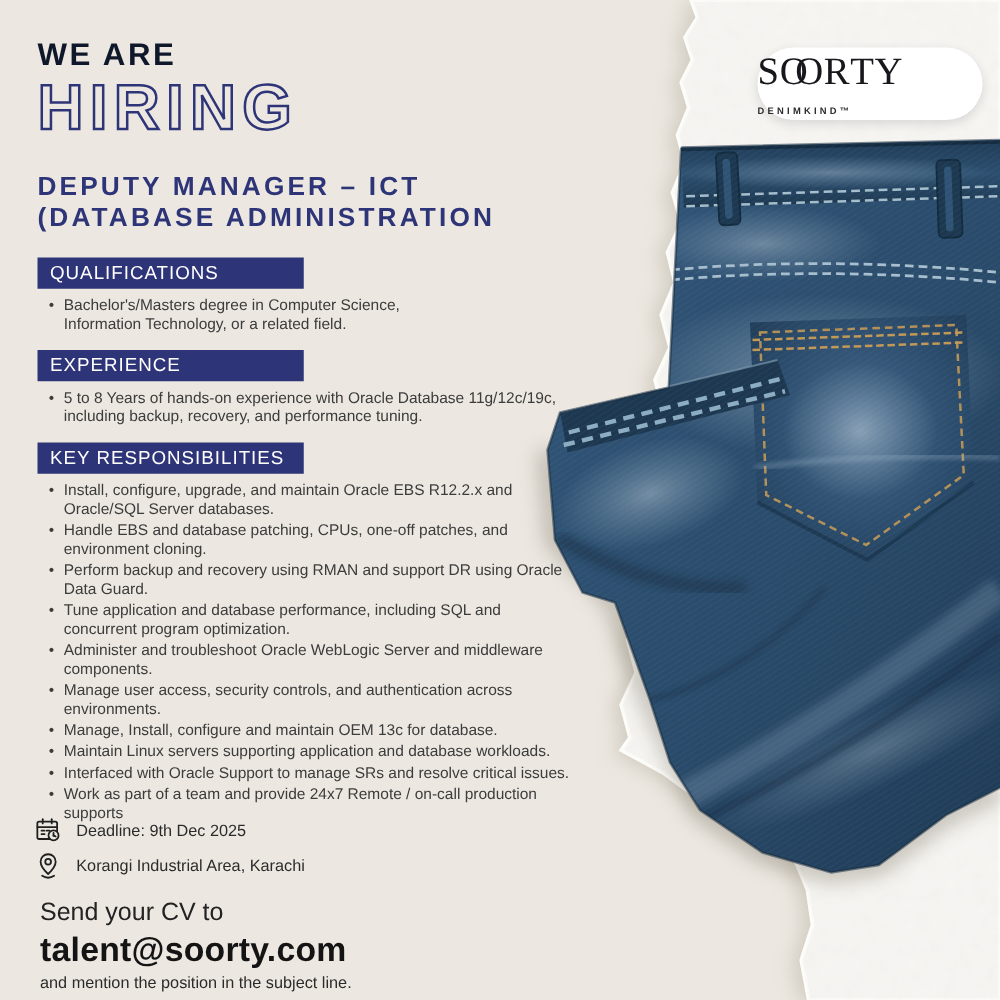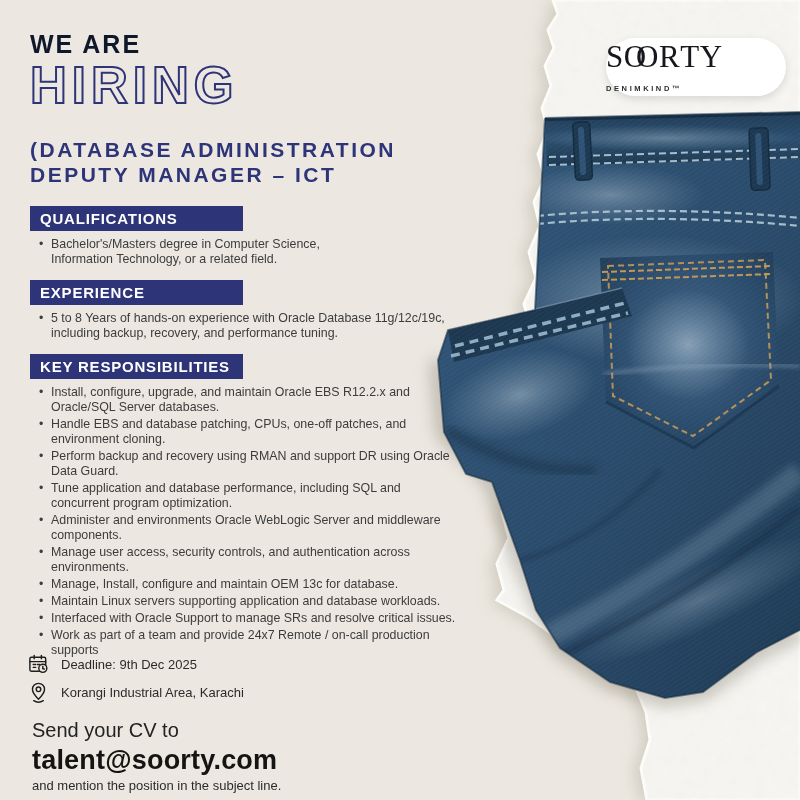--- a/index.html
+++ b/index.html
@@ -26,21 +26,21 @@
   .header{position:absolute;left:30px;top:30px;width:460px}
   .we-are{color:#0f172a;font-size:25px;font-weight:bold;letter-spacing:2px}
   .hiring{
     font-size:51px;font-weight:bold;letter-spacing:5px;line-height:1.0;margin-top:1px;
     color:transparent;-webkit-text-stroke:2px #2e3478;
   }
   .job-title{margin-top:26px;color:#2e3478;font-weight:bold;font-size:21px;letter-spacing:2.5px;line-height:1.2}
 
   .sections{position:absolute;left:30px;top:206px;width:446px}
   .bar{
-    background:#2e3478;color:#ffffff;font-weight:bold;font-size:15px;letter-spacing:.8px;
+    background:#2e3478;color:#ffffff;font-weight:normal;font-size:15px;letter-spacing:.8px;
     width:213px;box-sizing:border-box;padding:4px 0 4px 10px;margin:0 0 6px 0;
   }
   ul.bullets{list-style:none;margin:0 0 13px 0;padding:0 0 0 21px}
   ul.bullets li{
     position:relative;font-size:12.4px;line-height:15px;color:#3c3c3c;
     margin-bottom:2px;white-space:pre-line;
   }
   ul.bullets li::before{content:"\2022";position:absolute;left:-12px;top:0;color:#3c3c3c}
 
   .details{position:absolute;left:27px;top:653px}
@@ -169,22 +169,22 @@
 
 <div class="logo-pill">
   <div class="brand-name"><span>S</span><span>O</span><span class="o2">O</span><span>R</span><span>T</span><span>Y</span></div>
   <div class="brand-tag">DENIMKIND™</div>
 </div>
 
 <div class="header">
   <div class="we-are">WE ARE</div>
   <div class="hiring">HIRING</div>
   <div class="job-title">
+    <div>DEPUTY MANAGER – ICT</div>
     <div>(DATABASE ADMINISTRATION</div>
-    <div>DEPUTY MANAGER – ICT</div>
   </div>
 </div>
 
 <div class="sections">
   <div class="bar">QUALIFICATIONS</div>
   <ul class="bullets">
       <li>Bachelor's/Masters degree in Computer Science,
 Information Technology, or a related field.</li>
     </ul>
 
@@ -197,21 +197,21 @@
   <div class="bar">KEY RESPONSIBILITIES</div>
   <ul class="bullets">
       <li>Install, configure, upgrade, and maintain Oracle EBS R12.2.x and
 Oracle/SQL Server databases.</li>
       <li>Handle EBS and database patching, CPUs, one-off patches, and
 environment cloning.</li>
       <li>Perform backup and recovery using RMAN and support DR using Oracle
 Data Guard.</li>
       <li>Tune application and database performance, including SQL and
 concurrent program optimization.</li>
-      <li>Administer and environments Oracle WebLogic Server and middleware
+      <li>Administer and troubleshoot Oracle WebLogic Server and middleware
 components.</li>
       <li>Manage user access, security controls, and authentication across
 environments.</li>
       <li>Manage, Install, configure and maintain OEM 13c for database.</li>
       <li>Maintain Linux servers supporting application and database workloads.</li>
       <li>Interfaced with Oracle Support to manage SRs and resolve critical issues.</li>
       <li>Work as part of a team and provide 24x7 Remote / on-call production
 supports</li>
     </ul>
 </div>

